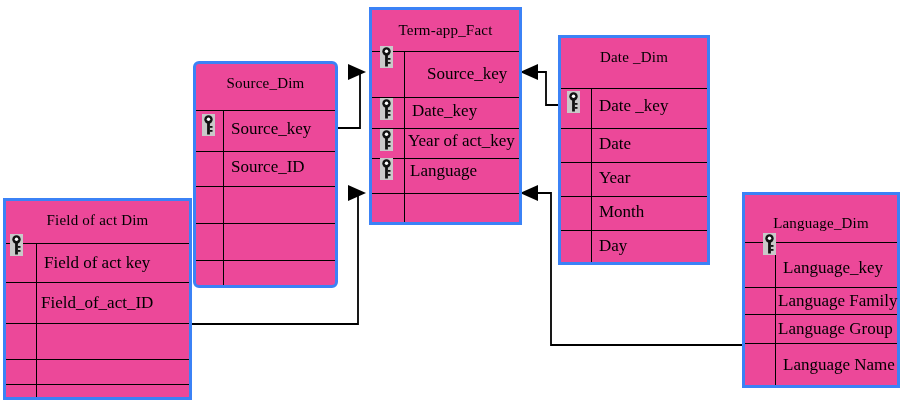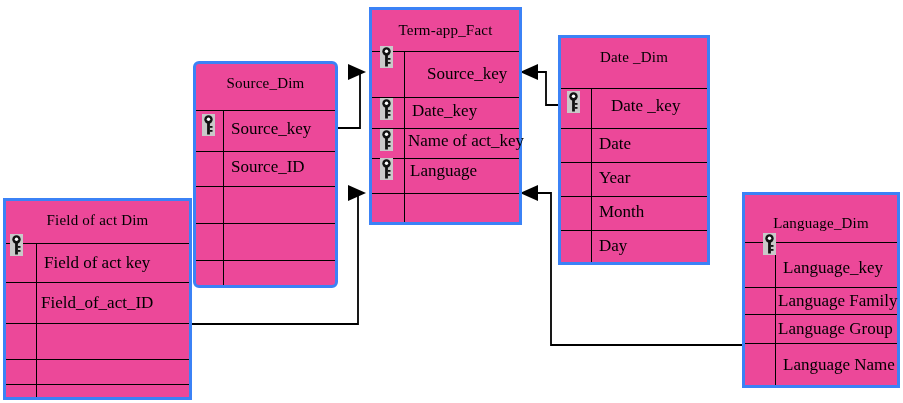--- a/index.html
+++ b/index.html
@@ -149,21 +149,21 @@
 
     <span class="key-icon" style="left:8px; top:119px;">
       <svg width="13" height="22" viewBox="0 0 13 22">
           <circle cx="6.5" cy="5.5" r="4.2" fill="#111"></circle>
           <circle cx="6.5" cy="5.2" r="1.7" fill="#fff"></circle>
           <rect x="5.1" y="8.5" width="2.8" height="12" fill="#111"></rect>
           <rect x="7.9" y="12" width="2.6" height="1.8" fill="#111"></rect>
           <rect x="7.9" y="16" width="2.6" height="1.8" fill="#111"></rect>
         </svg>
     </span>
-    <span class="row-label" style="left:36px; top:121px;">Name of act_key</span>
+    <span class="row-label" style="left:36px; top:121px;">Year of act_key</span>
 
     <span class="key-icon" style="left:8px; top:148px;">
       <svg width="13" height="22" viewBox="0 0 13 22">
           <circle cx="6.5" cy="5.5" r="4.2" fill="#111"></circle>
           <circle cx="6.5" cy="5.2" r="1.7" fill="#fff"></circle>
           <rect x="5.1" y="8.5" width="2.8" height="12" fill="#111"></rect>
           <rect x="7.9" y="12" width="2.6" height="1.8" fill="#111"></rect>
           <rect x="7.9" y="16" width="2.6" height="1.8" fill="#111"></rect>
         </svg>
     </span>
@@ -212,21 +212,21 @@
 
     <span class="key-icon" style="left:6px; top:53px;">
       <svg width="13" height="22" viewBox="0 0 13 22">
           <circle cx="6.5" cy="5.5" r="4.2" fill="#111"></circle>
           <circle cx="6.5" cy="5.2" r="1.7" fill="#fff"></circle>
           <rect x="5.1" y="8.5" width="2.8" height="12" fill="#111"></rect>
           <rect x="7.9" y="12" width="2.6" height="1.8" fill="#111"></rect>
           <rect x="7.9" y="16" width="2.6" height="1.8" fill="#111"></rect>
         </svg>
     </span>
-    <span class="row-label" style="left:50px; top:58px;">Date _key</span>
+    <span class="row-label" style="left:38px; top:58px;">Date _key</span>
     <span class="row-label" style="left:38px; top:96px;">Date</span>
     <span class="row-label" style="left:38px; top:130px;">Year</span>
     <span class="row-label" style="left:38px; top:164px;">Month</span>
     <span class="row-label" style="left:38px; top:198px;">Day</span>
   </div>
 
   <div class="table-box" style="left:3px; top:198px; width:189px; height:202px;">
     <div class="table-title" style="top:11px;">Field  of  act  Dim</div>
 
     <div class="key-col-rule" style="left:30px; top:42px; bottom:0px;"></div>

